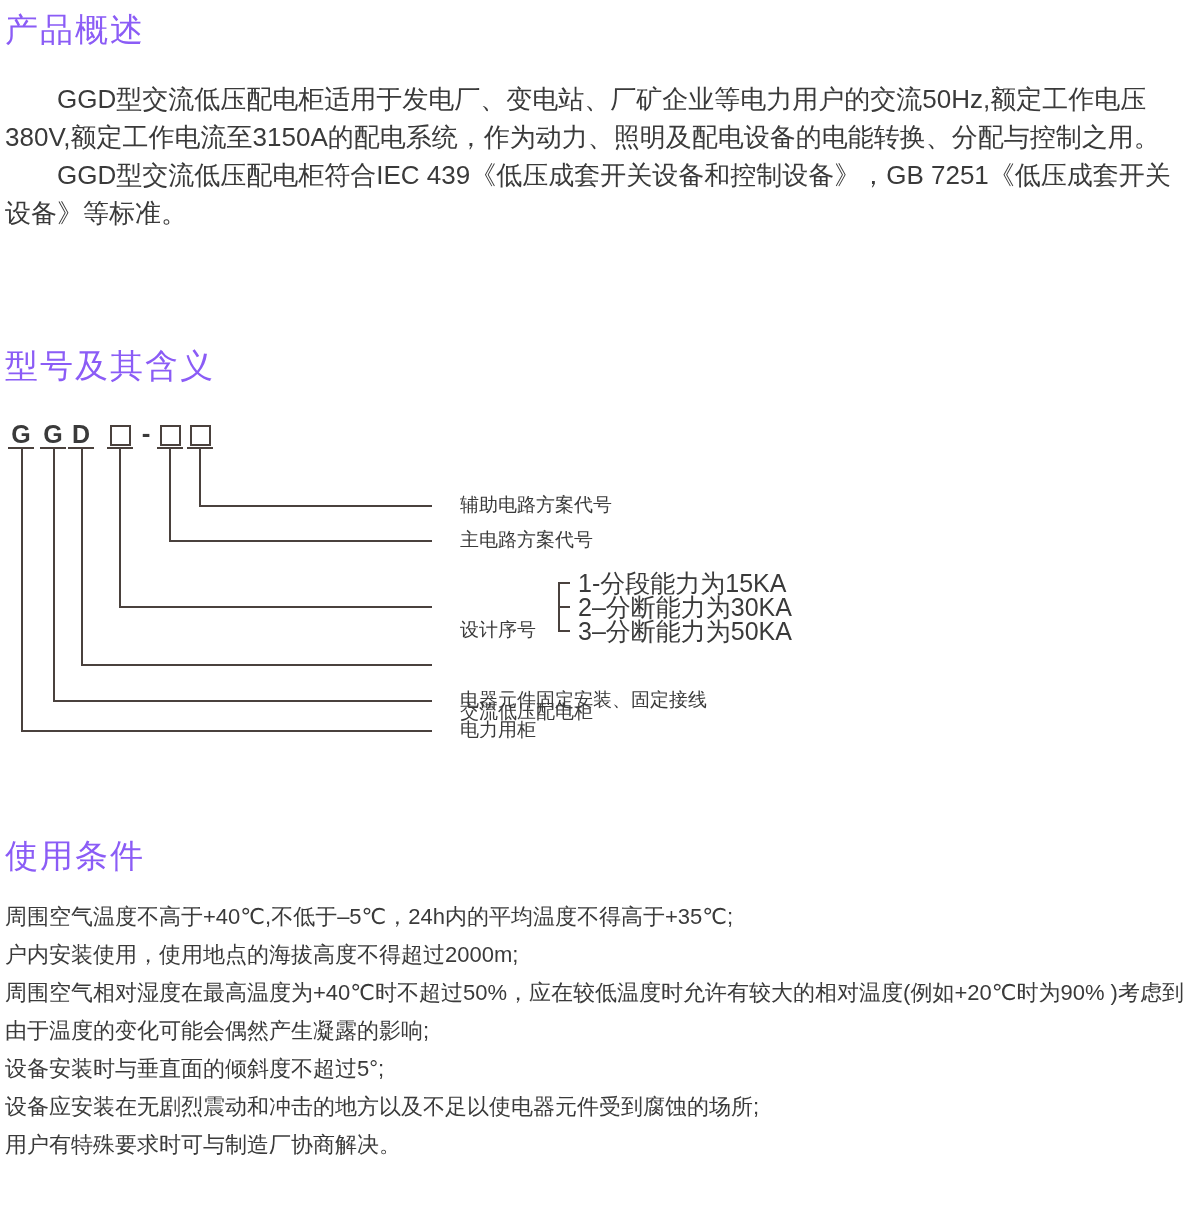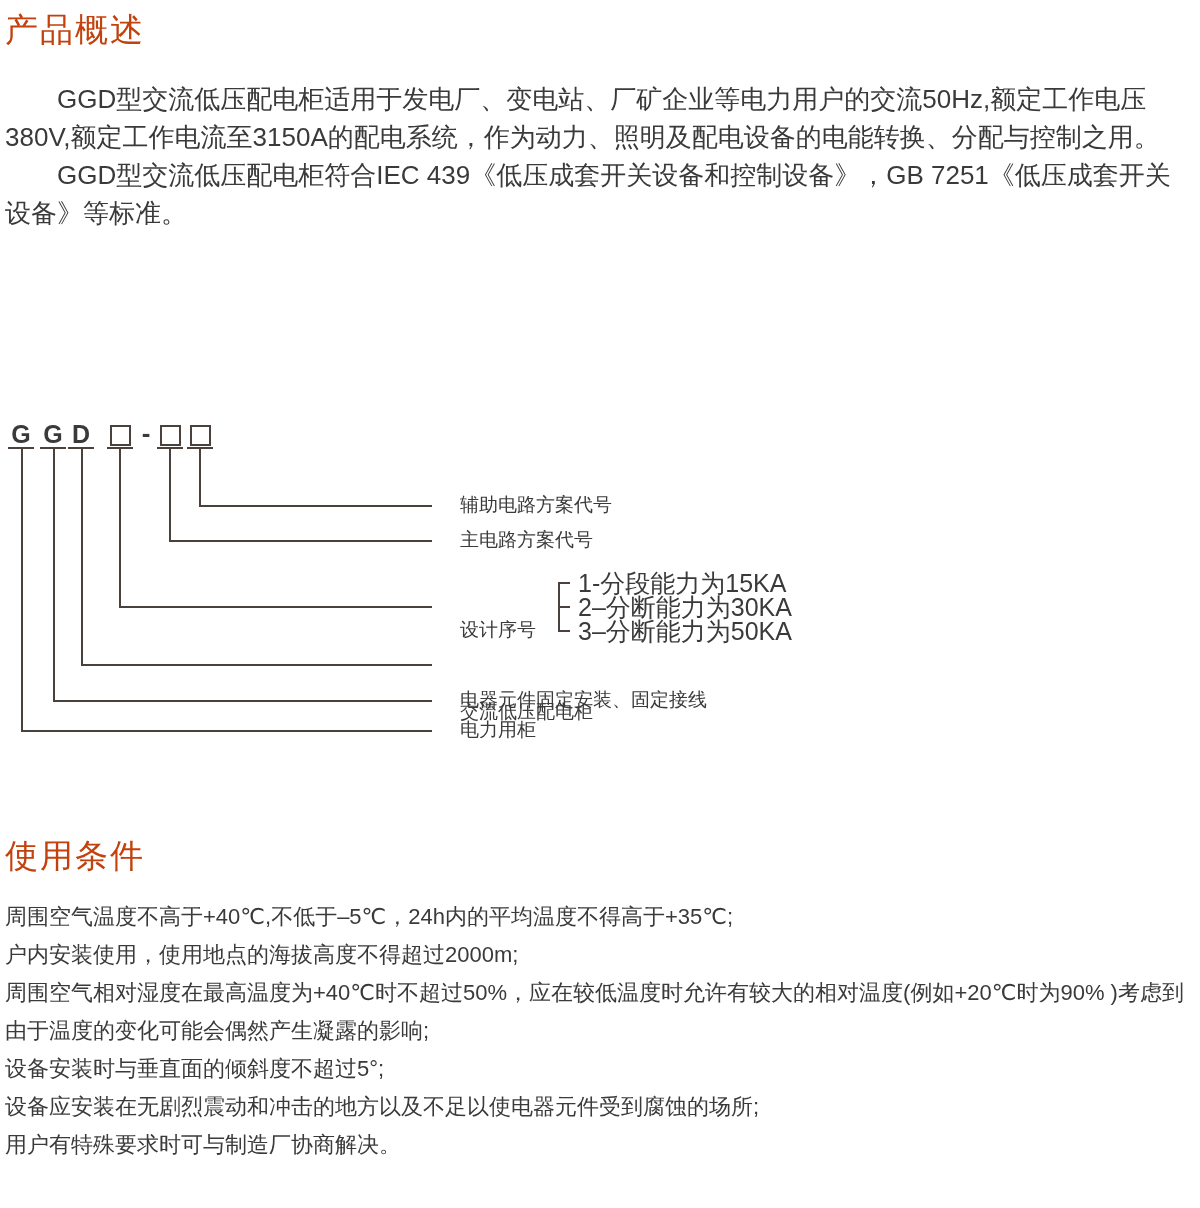--- a/index.html
+++ b/index.html
@@ -7,21 +7,21 @@
     position:relative;
     width:1200px;height:1208px;
     background:#ffffff;
     font-family:"Liberation Sans","DejaVu Sans",sans-serif;
     color:#3a3a3a;
     overflow:hidden;
   }
   .hd{
     position:absolute;left:5px;margin:0;
     font-size:33px;font-weight:500;letter-spacing:2px;
-    color:#c2410c;
+    color:#8b5cf6;
   }
   #t1{top:8px;}
   #t2{top:344px;}
   #t3{top:834px;}
   .para-block{position:absolute;left:5px;top:80px;width:1186px;}
   .para-block p{
     margin:0;padding:0;
     font-size:26px;line-height:38px;
     text-indent:2em;color:#3a3a3a;
   }
@@ -74,20 +74,21 @@
 
 <div class="page">
 
   <h1 class="hd" id="t1">产品概述</h1>
 
   <div class="para-block">
     <p>GGD型交流低压配电柜适用于发电厂、变电站、厂矿企业等电力用户的交流50Hz,额定工作电压380V,额定工作电流至3150A的配电系统，作为动力、照明及配电设备的电能转换、分配与控制之用。</p>
     <p>GGD型交流低压配电柜符合IEC 439《低压成套开关设备和控制设备》，GB 7251《低压成套开关设备》等标准。</p>
   </div>
 
+  <h1 class="hd" id="t2">型号及其含义</h1>
 
   <div class="diagram">
 
     <span class="cchar" style="left:7px">G</span>
     <span class="cchar" style="left:39px">G</span>
     <span class="cchar" style="left:67px">D</span>
     <span class="cbox" style="left:110px"></span>
     <span class="cdash">-</span>
     <span class="cbox" style="left:160px"></span>
     <span class="cbox" style="left:190px"></span>

